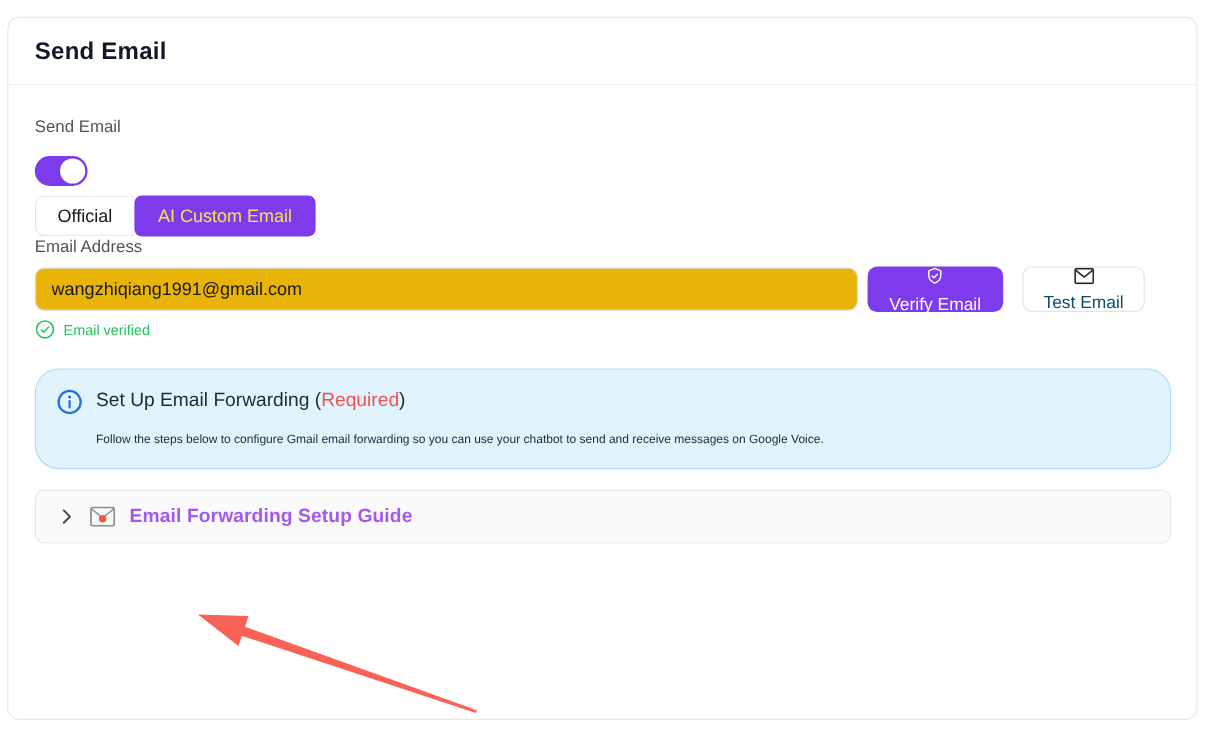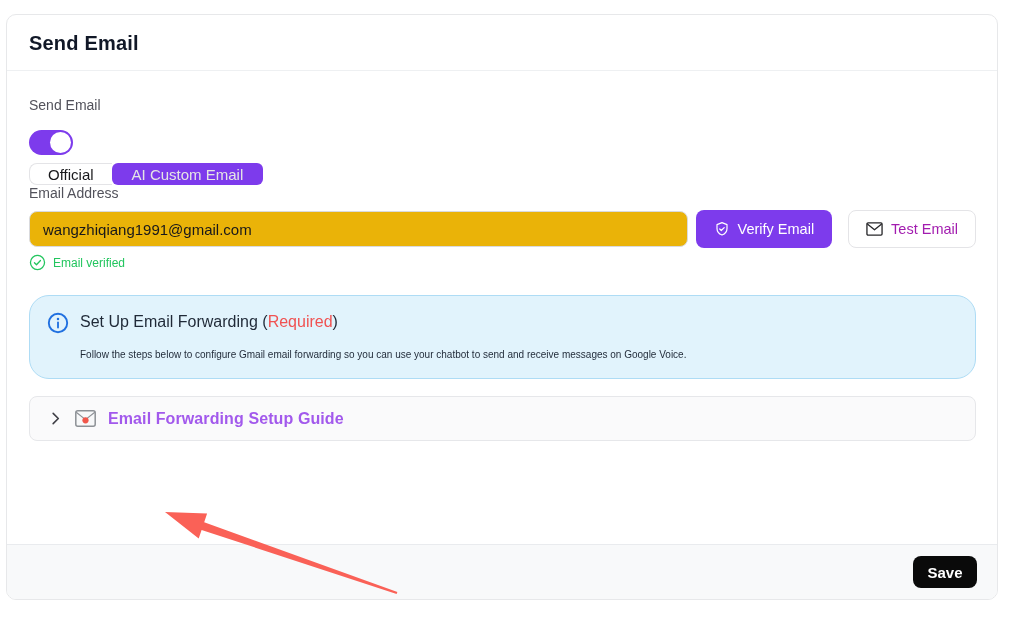--- a/index.html
+++ b/index.html
@@ -69,41 +69,41 @@
     top:2px; right:2px;
     width:21px; height:21px;
     border-radius:50%;
     background:#ffffff;
   }
   
   .mt-serv{margin-top:31px;}
   .segmented{
     margin-top:8px;
     display:inline-flex;
-    height:22px;
+    height:34px;
     border-radius:8px;
   }
   .seg{
     font-family:inherit;
     font-size:15px;
     cursor:pointer;
     padding:0 18px;
     display:inline-flex;
     align-items:center;
   }
   .seg-off{
     background:#ffffff;
     color:#18181b;
     border:1px solid #e4e4e7;
     border-right:none;
     border-radius:8px 0 0 8px;
   }
   .seg-on{
     background:var(--accent);
-    color:#e5e5e5;
+    color:#fde047;
     border:none;
     border-radius:6px;
     padding:0 20px;
   }
   
   .mt-addr{}
   .email-row{
     margin-top:8px;
     display:flex;
     align-items:center;
@@ -123,32 +123,33 @@
   .btn{
     height:38px;
     display:inline-flex;
     align-items:center;
     gap:8px;
     font-family:inherit;
     font-size:14.5px;
     border-radius:8px;
     cursor:pointer;
     white-space:nowrap;
+    flex-direction:column;
   }
   .btn-primary{
     margin-left:8px;
     background:var(--accent);
     color:#ffffff;
     border:none;
     padding:0 18px;
   }
   .btn-outline{
     margin-left:16px;
     background:#ffffff;
-    color:#a21caf;
+    color:#0c4a6e;
     border:1px solid #e4e4e7;
     padding:0 17px;
   }
   .verified{
     margin-top:6px;
     display:flex;
     align-items:center;
     gap:7px;
     font-size:12px;
     color:var(--success_green);
@@ -315,21 +316,18 @@
           <rect x="0.8" y="0.8" width="19.4" height="15.4" rx="2" fill="#f7f8f9" stroke="#8d9196" stroke-width="1.5"></rect>
           <path d="M1.2 2.2L10.5 9.6L19.8 2.2" fill="none" stroke="#8d9196" stroke-width="1.2"></path>
           <circle cx="10.5" cy="10.3" r="3.1" fill="#f0564a"></circle>
         </svg>
       </span>
       <span class="guide-label">Email Forwarding Setup Guide</span>
     </button>
 
   </div>
 
-  <footer class="card-footer">
-    <button class="save">Save</button>
-  </footer>
 
 </section>
 
 <svg class="arrow-overlay" width="1015" height="624" viewBox="0 0 1015 624">
   <polygon points="165,512 198.7,538.4 201.6,529.9 396.6,594.1 397.4,591.9 204.2,522.3 207.1,513.4" fill="#fa6157"></polygon>
 </svg>
 
 </body></html>

